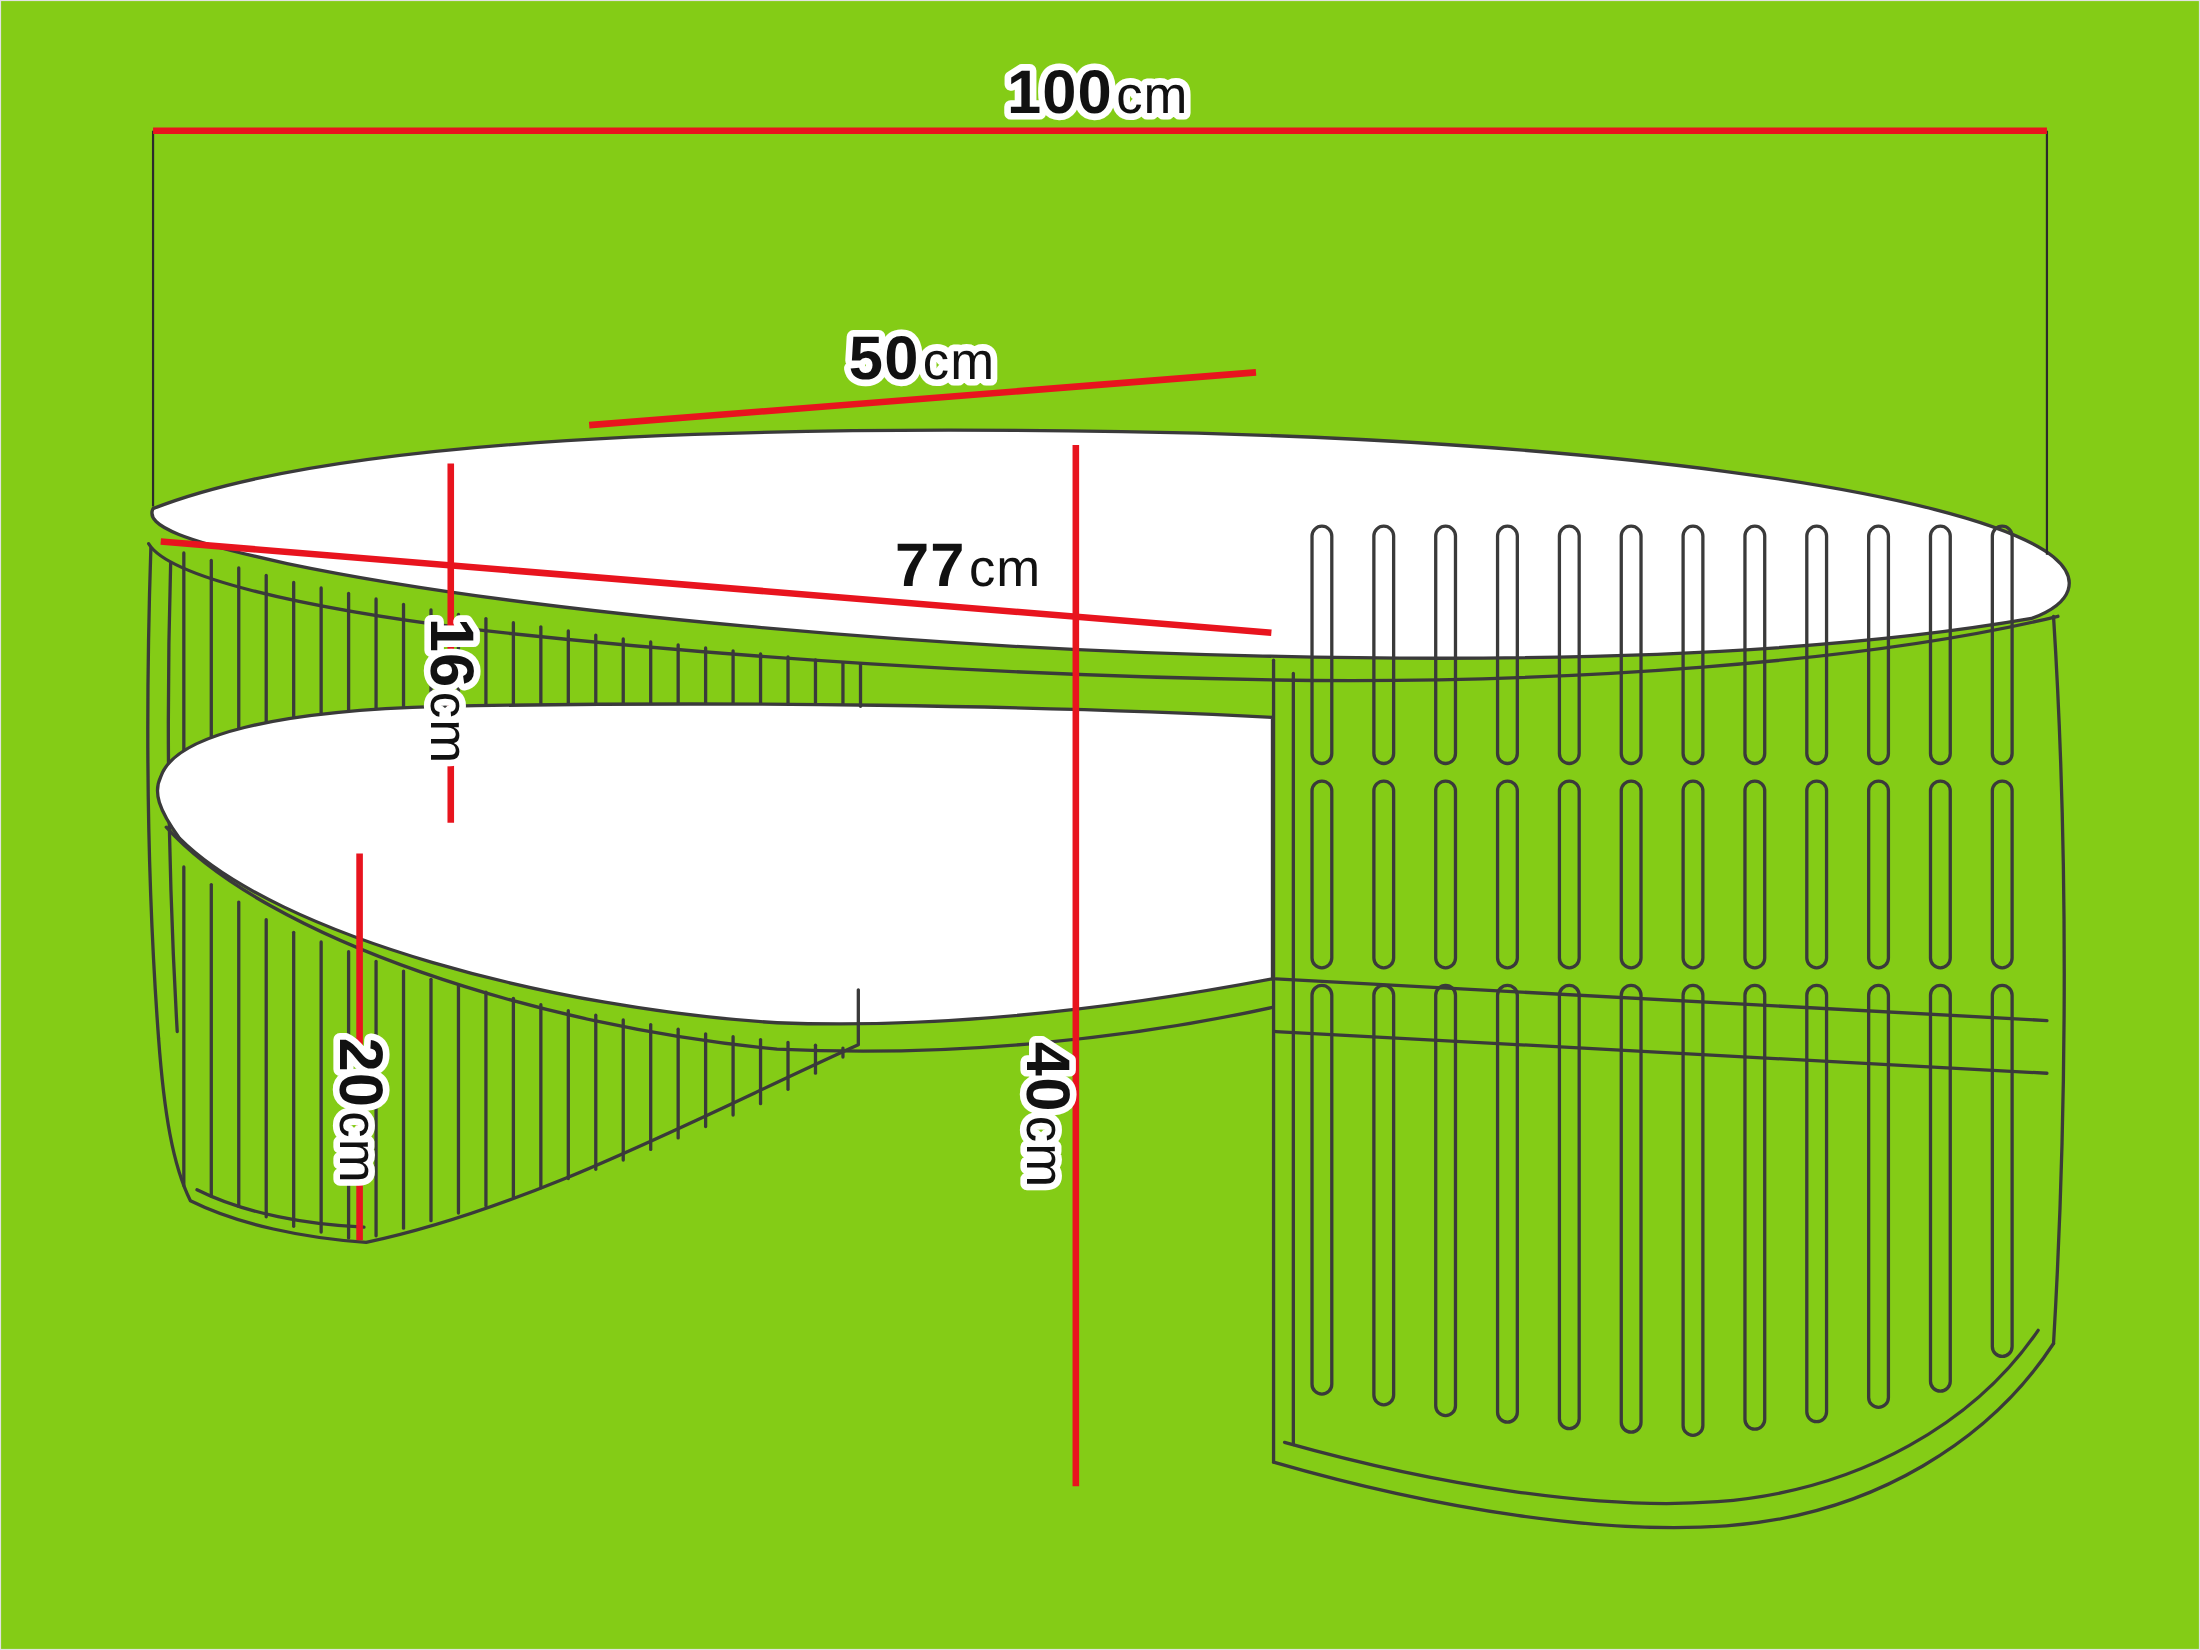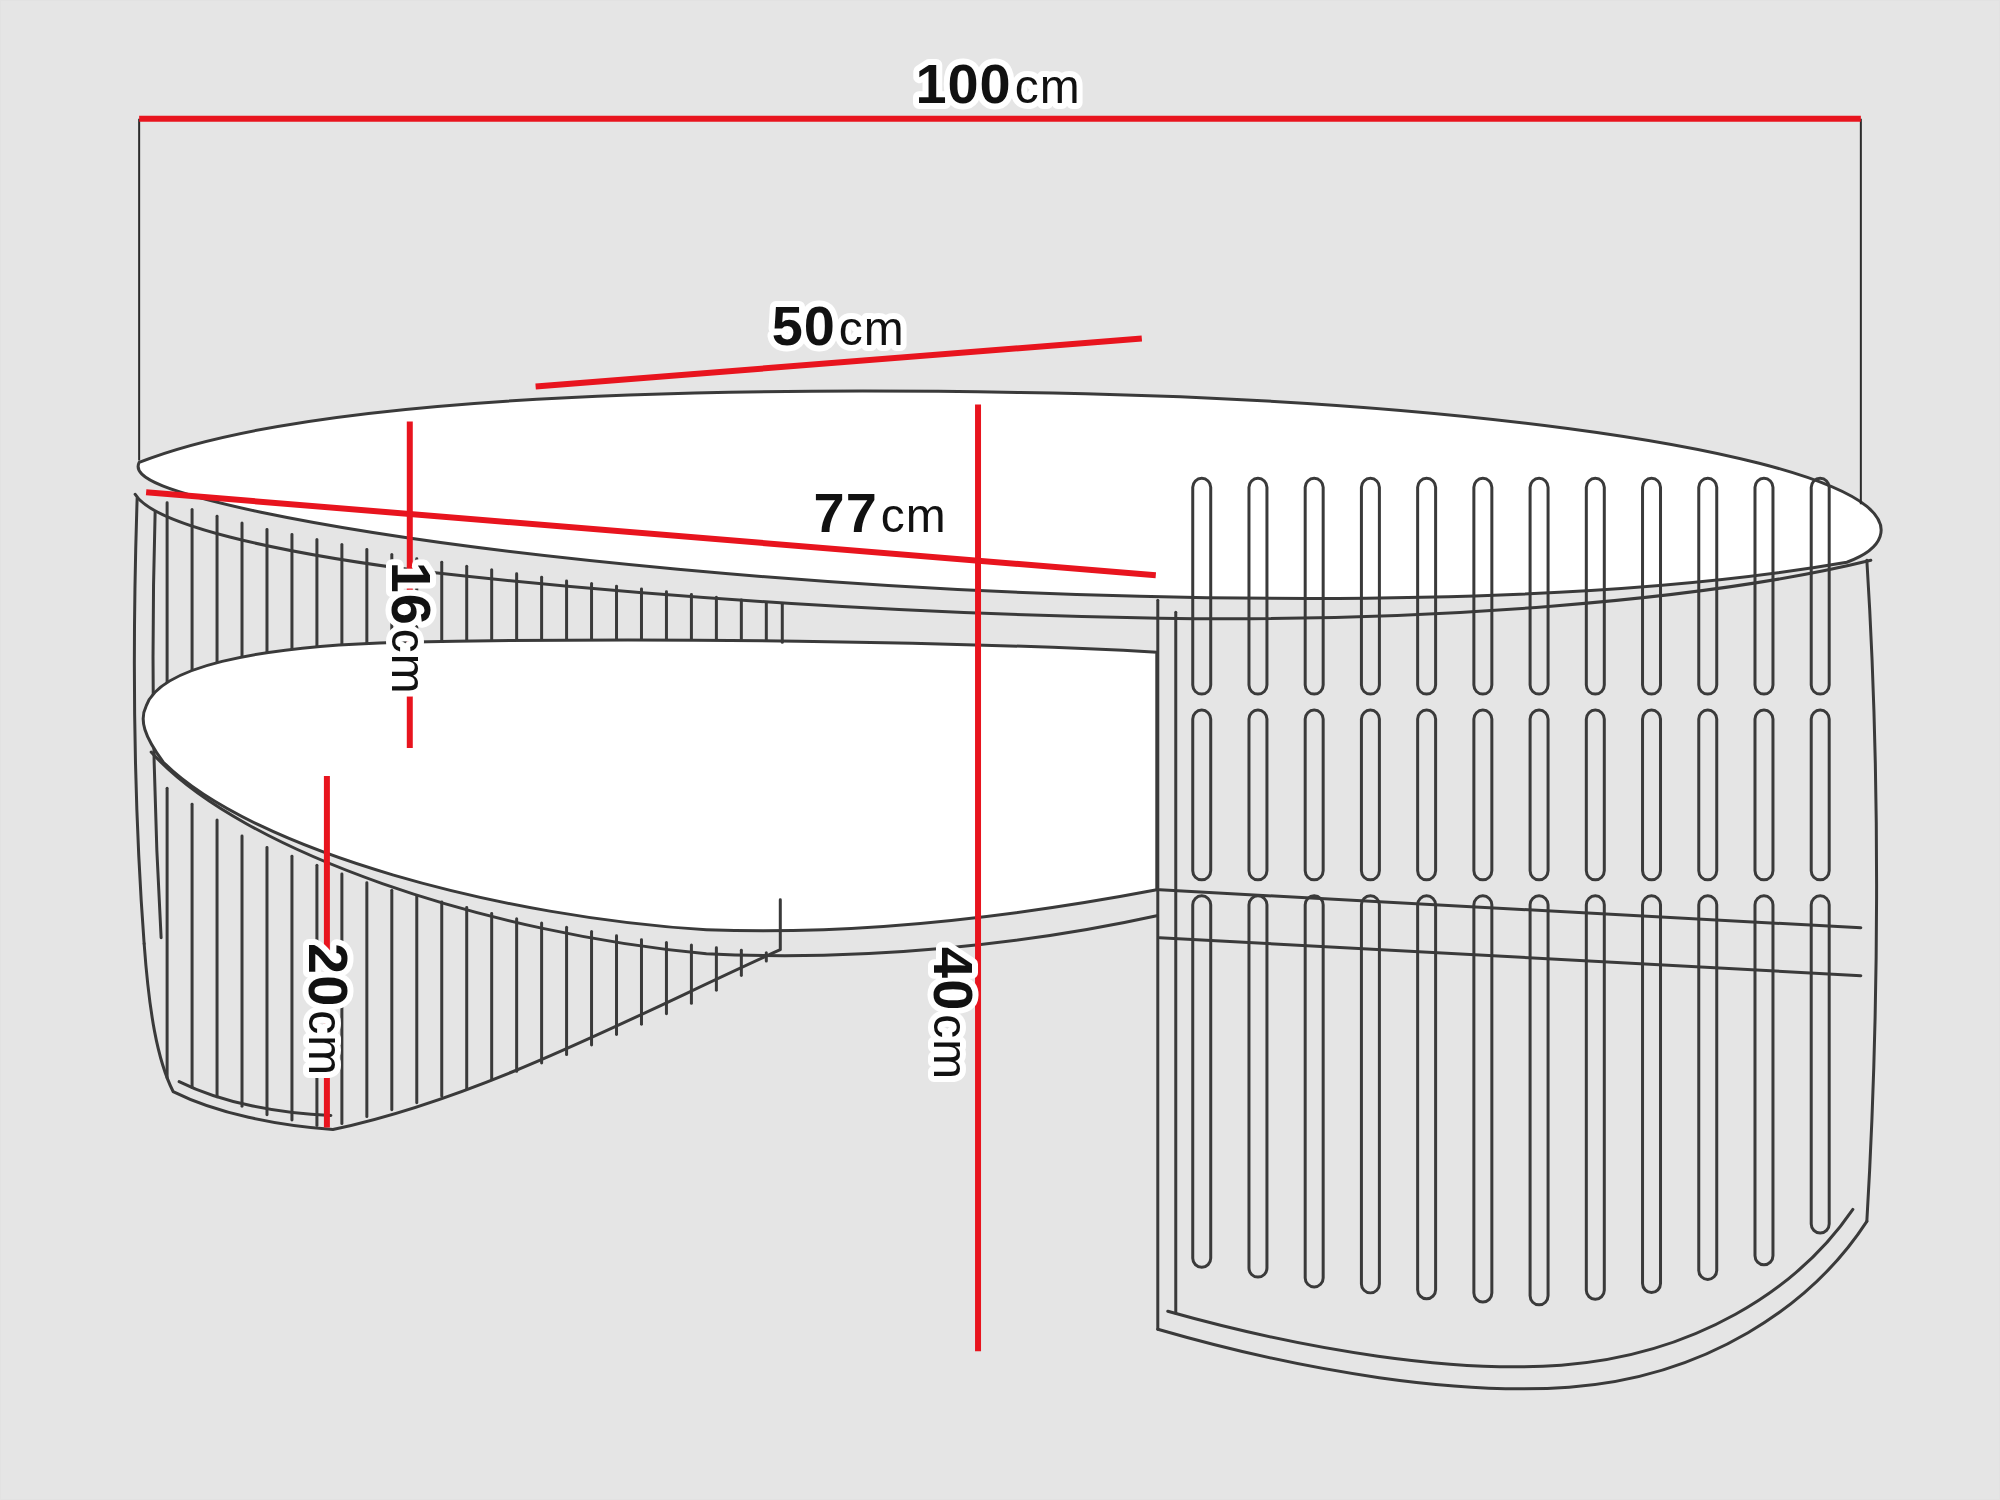--- a/index.html
+++ b/index.html
@@ -1,16 +1,16 @@
 <!DOCTYPE html>
 <html><head>
 <meta charset="utf-8">
 <style>
   html,body{margin:0;padding:0;background:#ffffff;}
-  .canvas{position:relative;width:2000px;height:1500px;background:#e5e5e5;box-sizing:border-box;border:1px solid #e2e2e2;}
+  .canvas{position:relative;width:2000px;height:1500px;background:#84cc16;box-sizing:border-box;border:1px solid #e2e2e2;}
   svg{display:block;width:100%;height:100%;}
   .outline{stroke:#3a3a3a;stroke-width:3;fill:none;stroke-linecap:round;stroke-linejoin:round;}
   .facefill{fill:#ffffff;}
   .thinext{stroke:#2b2b2b;stroke-width:2;}
   .dimline{stroke-width:6;stroke-linecap:butt;}
   text{fill:#111111;font-family:"Liberation Sans",sans-serif;paint-order:stroke fill;stroke:#ffffff;stroke-width:12px;stroke-linejoin:round;}
   .dim-num{font-weight:bold;font-size:56px;letter-spacing:1px;}
   .dim-unit{font-weight:400;font-size:48px;letter-spacing:1px;}
 </style>
 </head>

